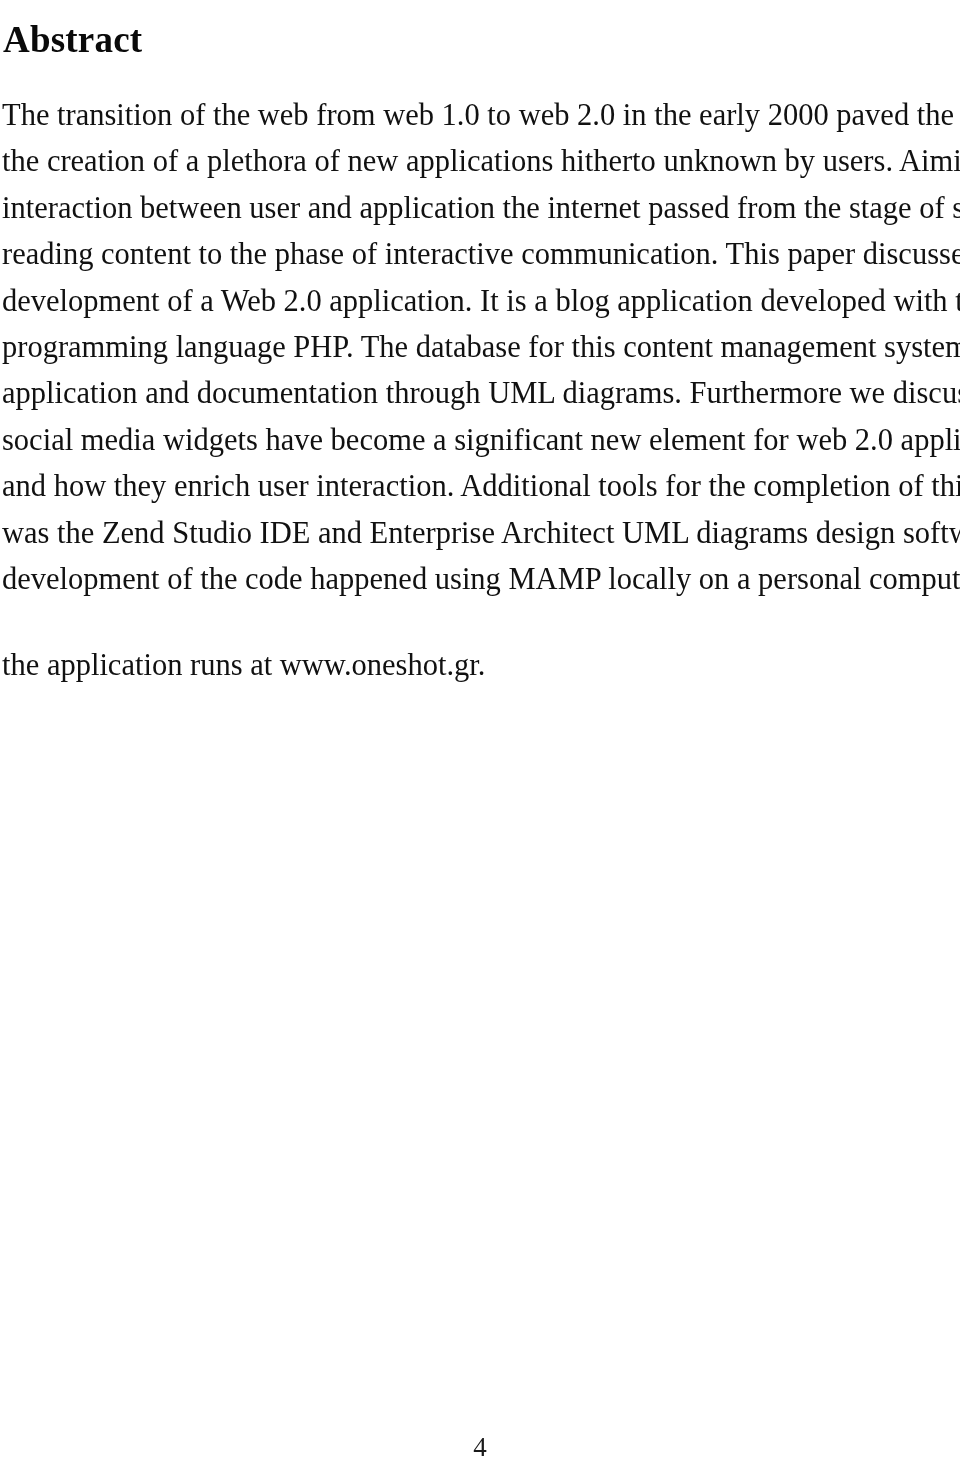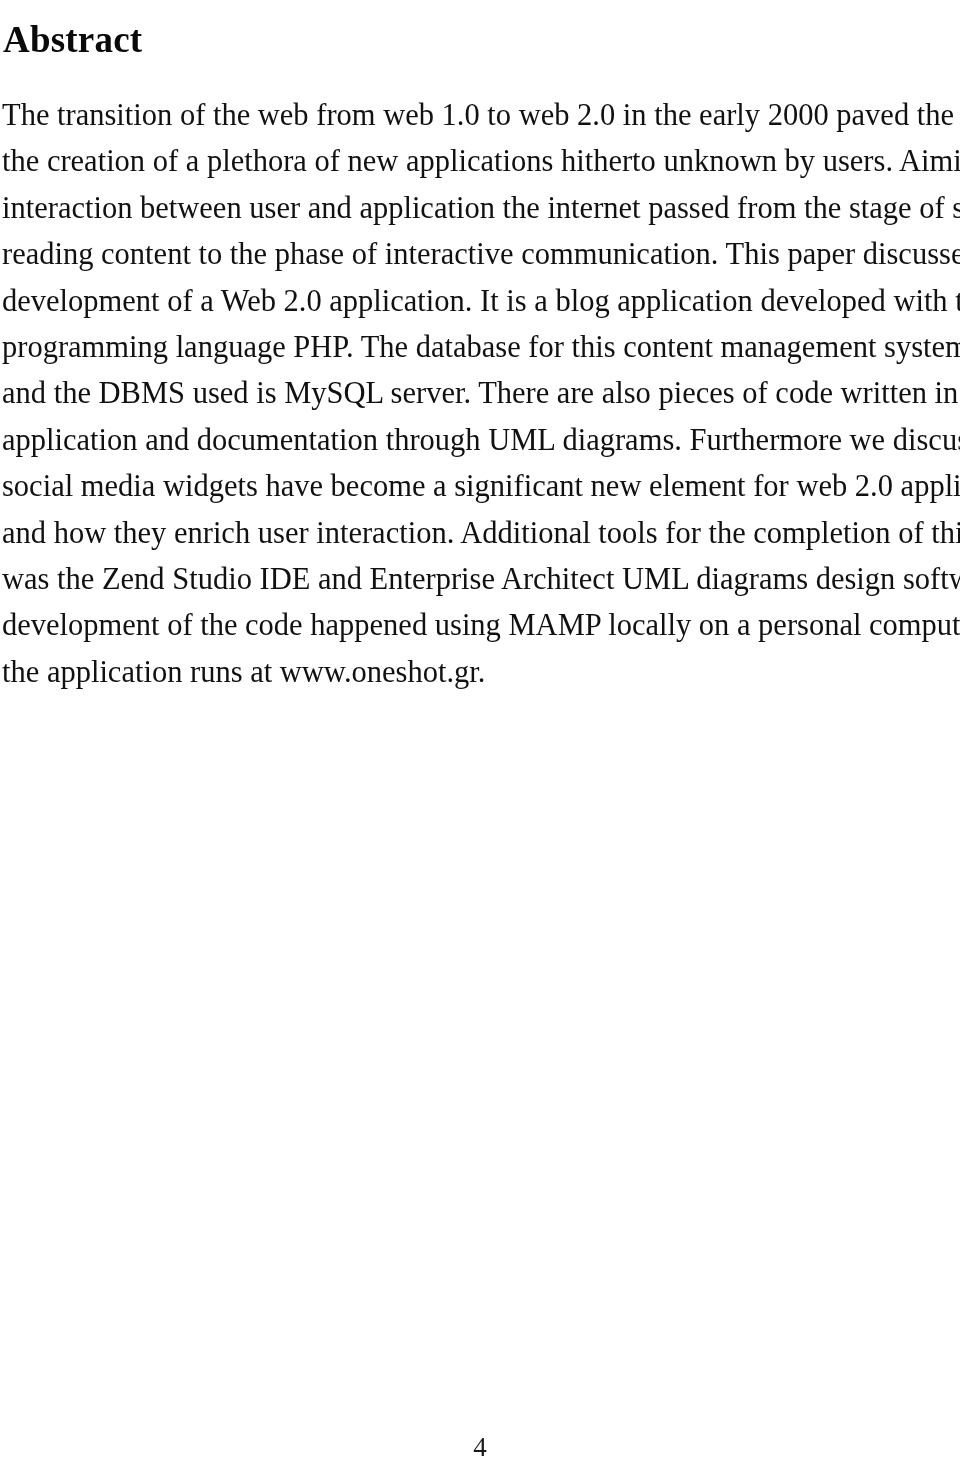--- a/index.html
+++ b/index.html
@@ -55,20 +55,21 @@
     display: block;
     width: 100%;
     text-align: justify;
     text-align-last: justify;
     white-space: pre;
     height: 46.4px;
   }
 
   .tline.last {
     text-align-last: left;
+    margin-top: 40px;
   }
 
   .page-number {
     position: absolute;
     left: 0;
     right: 0;
     top: 1432px;
     text-align: center;
     font-size: 27px;
     line-height: 30px;
@@ -82,21 +83,20 @@
 
   <h1 class="page-heading">Abstract</h1>
 
   <div class="abstract-body">
     <span class="tline">The transition of the web from web 1.0 to web 2.0 in the early 2000 paved the way to</span>
     <span class="tline">the creation of a plethora of new applications hitherto unknown by users. Aiming direct</span>
     <span class="tline">interaction between user and application the internet passed from the stage of simple</span>
     <span class="tline">reading content to the phase of interactive communication. This paper discusses the</span>
     <span class="tline">development of a Web 2.0 application. It is a blog application developed with the</span>
     <span class="tline">programming language PHP. The database for this content management system is SQL</span>
-    <span class="tline">and the DBMS used is MySQL server. There are also pieces of code written in</span>
     <span class="tline">application and documentation through UML diagrams. Furthermore we discuss how</span>
     <span class="tline">social media widgets have become a significant new element for web 2.0 applications</span>
     <span class="tline">and how they enrich user interaction. Additional tools for the completion of this thesis</span>
     <span class="tline">was the Zend Studio IDE and Enterprise Architect UML diagrams design software. The</span>
     <span class="tline">development of the code happened using MAMP locally on a personal computer, while</span>
     <span class="tline last">the application runs at www.oneshot.gr.</span>
   </div>
 
   <div class="page-number">4</div>
 

